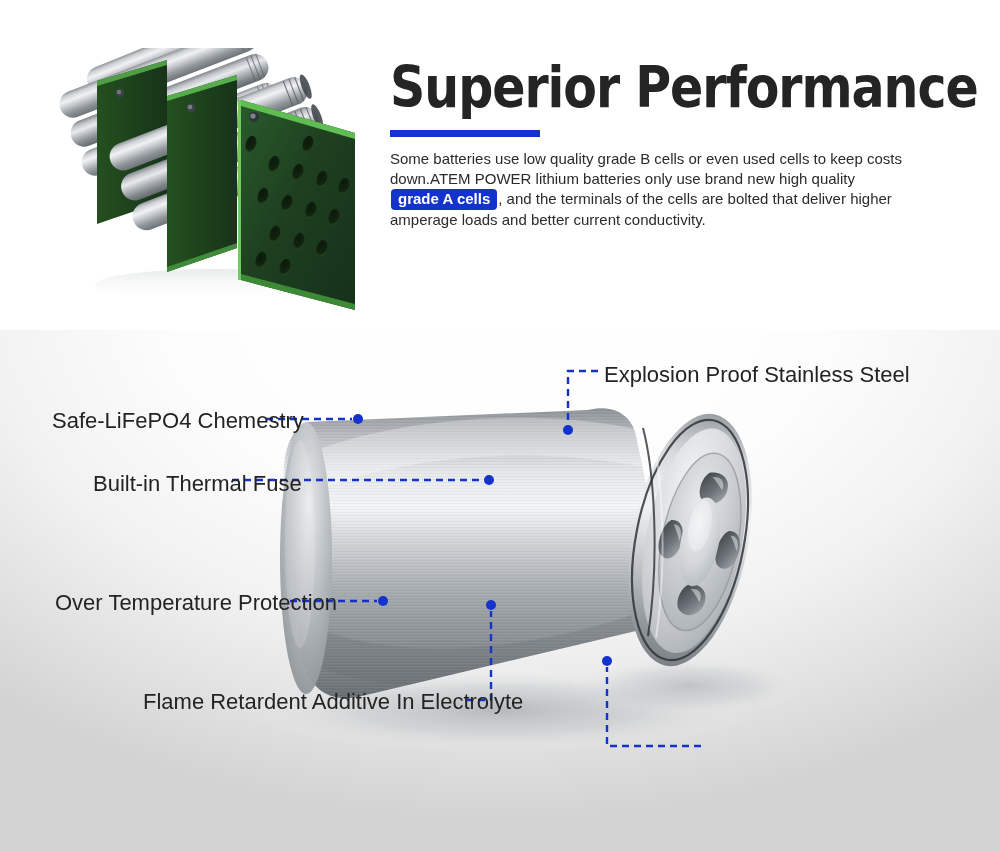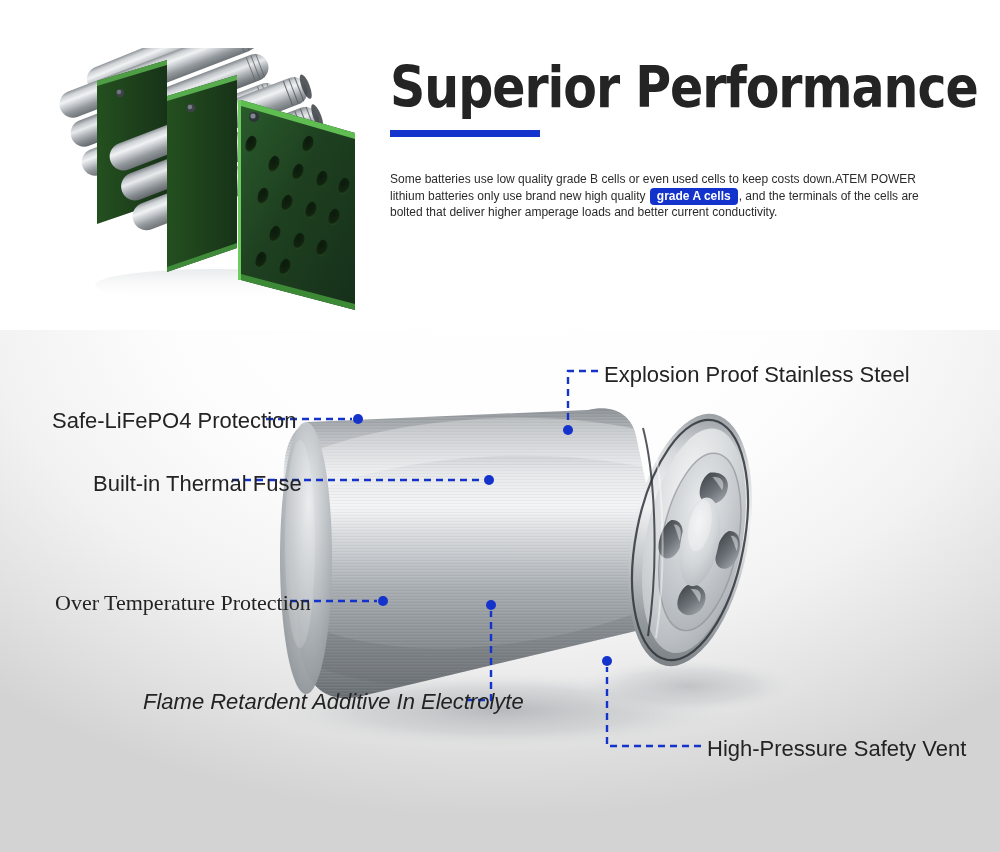--- a/index.html
+++ b/index.html
@@ -48,22 +48,22 @@
     white-space:nowrap;
   }
 
   .rule {
     margin-top:14px;
     width:150px; height:7px;
     background:#1433cc;
   }
 
   .body-copy {
-    margin-top:35px;
-    font-size:12px;
+    margin-top:12px;
+    font-size:15px;
     line-height:1.33;
     color:#2b2b2b;
     width:540px;
   }
 
   .badge {
     display:inline-block;
     background:#1433cc;
     color:#ffffff;
     font-weight:bold;
@@ -90,22 +90,22 @@
   .callout-label {
     position:absolute;
     font-size:22px;
     color:#232323;
     white-space:nowrap;
     line-height:1;
   }
 
   #lbl-chemistry   { left:52px;  top:410px; }
   #lbl-fuse        { left:52px;  top:473px;margin-left:41px; }
-  #lbl-overtemp    { left:55px;  top:592px;font-family:Liberation Serif, serif; }
-  #lbl-flame       { left:143px; top:691px;font-style:italic; }
+  #lbl-overtemp    { left:55px;  top:592px; }
+  #lbl-flame       { left:143px; top:691px; }
   #lbl-explosion   { left:604px; top:364px; }
   #lbl-vent        { left:707px; top:738px; }
 </style>
 </head>
 <body>
 
 <div id="stage">
 
   <div id="top-band"></div>
 
@@ -404,25 +404,24 @@
         <circle cx="358" cy="419" r="5"></circle>
         <circle cx="489" cy="480" r="5"></circle>
         <circle cx="383" cy="601" r="5"></circle>
         <circle cx="491" cy="605" r="5"></circle>
         <circle cx="568" cy="430" r="5"></circle>
         <circle cx="607" cy="661" r="5"></circle>
       </g>
     </svg>
   </div>
 
-  <div class="callout-label" id="lbl-chemistry">Safe-LiFePO4 Protection</div>
+  <div class="callout-label" id="lbl-chemistry">Safe-LiFePO4 Chemestry</div>
 
   <div class="callout-label" id="lbl-fuse">Built-in Thermal Fuse</div>
 
   <div class="callout-label" id="lbl-overtemp">Over Temperature Protection</div>
 
   <div class="callout-label" id="lbl-flame">Flame Retardent Additive In Electrolyte</div>
 
   <div class="callout-label" id="lbl-explosion">Explosion Proof Stainless Steel</div>
 
-  <div class="callout-label" id="lbl-vent">High-Pressure Safety Vent</div>
 
 </div>
 
 </body></html>

